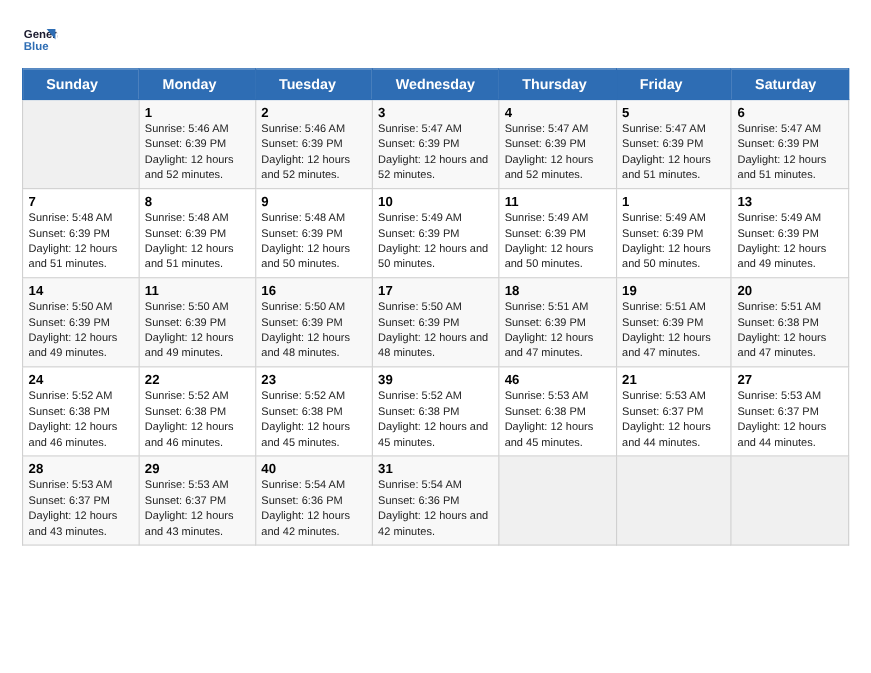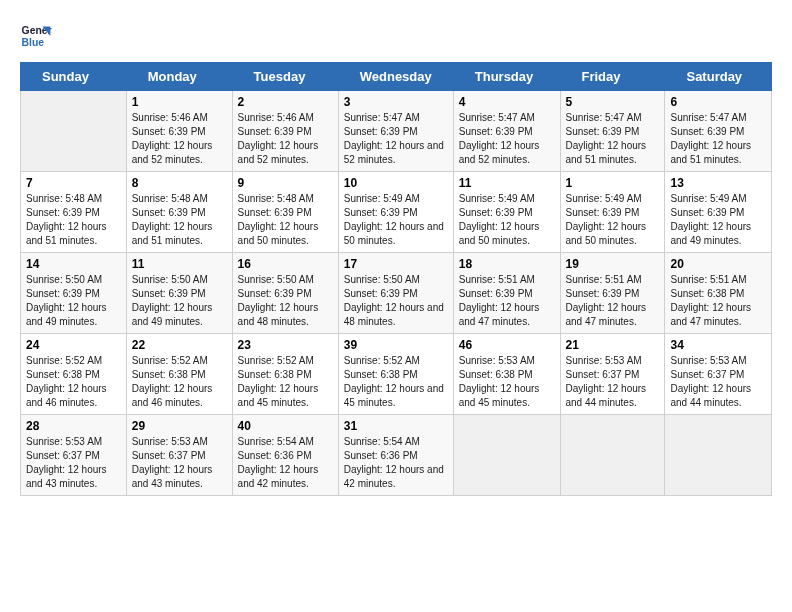--- a/index.html
+++ b/index.html
@@ -164,21 +164,21 @@
         <td><span class="day-number">22</span>
         <span class="day-info">Sunrise: 5:52 AM<br>Sunset: 6:38 PM<br>Daylight: 12 hours and 46 minutes.</span></td>
         <td><span class="day-number">23</span>
         <span class="day-info">Sunrise: 5:52 AM<br>Sunset: 6:38 PM<br>Daylight: 12 hours and 45 minutes.</span></td>
         <td><span class="day-number">39</span>
         <span class="day-info">Sunrise: 5:52 AM<br>Sunset: 6:38 PM<br>Daylight: 12 hours and 45 minutes.</span></td>
         <td><span class="day-number">46</span>
         <span class="day-info">Sunrise: 5:53 AM<br>Sunset: 6:38 PM<br>Daylight: 12 hours and 45 minutes.</span></td>
         <td><span class="day-number">21</span>
         <span class="day-info">Sunrise: 5:53 AM<br>Sunset: 6:37 PM<br>Daylight: 12 hours and 44 minutes.</span></td>
-        <td><span class="day-number">34</span>
+        <td><span class="day-number">27</span>
         <span class="day-info">Sunrise: 5:53 AM<br>Sunset: 6:37 PM<br>Daylight: 12 hours and 44 minutes.</span></td>
       </tr>
       <tr>
         <td><span class="day-number">28</span>
         <span class="day-info">Sunrise: 5:53 AM<br>Sunset: 6:37 PM<br>Daylight: 12 hours and 43 minutes.</span></td>
         <td><span class="day-number">29</span>
         <span class="day-info">Sunrise: 5:53 AM<br>Sunset: 6:37 PM<br>Daylight: 12 hours and 43 minutes.</span></td>
         <td><span class="day-number">40</span>
         <span class="day-info">Sunrise: 5:54 AM<br>Sunset: 6:36 PM<br>Daylight: 12 hours and 42 minutes.</span></td>
         <td><span class="day-number">31</span>

